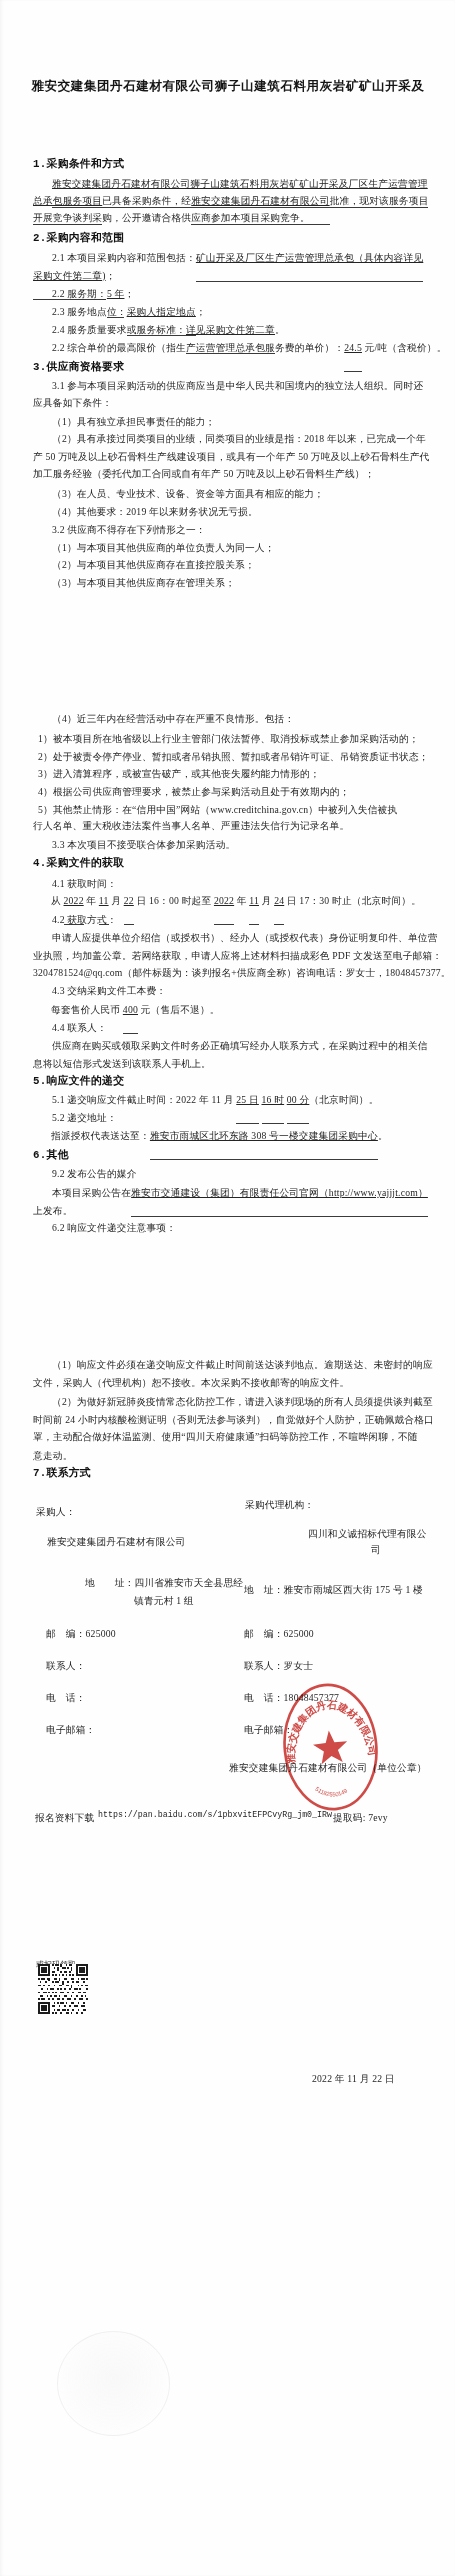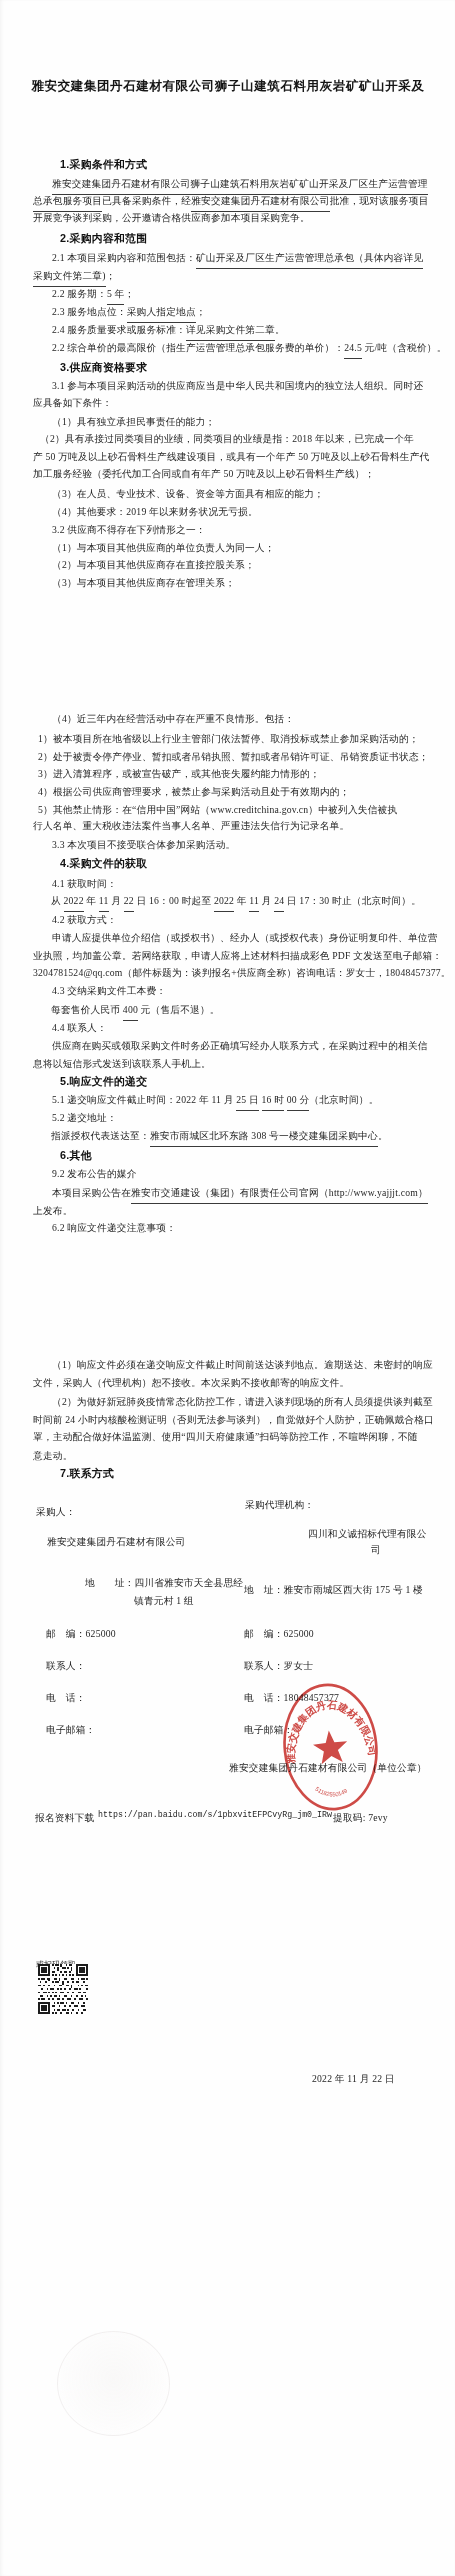--- a/index.html
+++ b/index.html
@@ -5,22 +5,22 @@
   html,body{margin:0;padding:0;background:#e8e8e8;}
   #scan{
     position:relative;width:456px;height:2576px;margin:0 auto;background:#fefefe;
     box-shadow:inset 2.8px 0 5.7px -2.8px rgba(0,0,0,.08), inset -1.7px 0 4.6px -2.3px rgba(0,0,0,.04);
     font-family:"Liberation Serif","DejaVu Serif",serif;color:#222;overflow:hidden;
   }
   .ttl{position:absolute;left:0;width:100%;text-align:center;white-space:nowrap;
        font-family:"Liberation Sans","DejaVu Sans",sans-serif;font-weight:700;
        font-size:12.5px;line-height:1;color:#161616;letter-spacing:0.6px;}
   .ln{position:absolute;white-space:nowrap;font-size:9.7px;line-height:1;letter-spacing:0.2px;color:#242424;}
-  .hd{font-family:Liberation Sans, sans-serif;font-weight:700;font-size:10.8px;color:#111;letter-spacing:0.3px;margin-left:27px;}
-  .u{border-bottom:0.7px solid #3a3a3a;padding-bottom:5px;}
+  .hd{font-family:Liberation Mono, monospace;font-weight:700;font-size:10.8px;color:#111;letter-spacing:0.3px;}
+  .u{border-bottom:0.7px solid #3a3a3a;padding-bottom:18px;text-decoration:underline;}
   .lbl{position:absolute;white-space:nowrap;font-size:9.7px;line-height:1.55;letter-spacing:0.2px;color:#242424;}
   .seal-svg{position:absolute;transform:rotate(-6deg);opacity:.88;mix-blend-mode:multiply;}
   .ghost{position:absolute;border-radius:50%;border:1.7px solid rgba(170,158,155,.14);
          background:radial-gradient(ellipse at 50% 45%, rgba(185,172,168,.07), rgba(185,172,168,.02) 60%, transparent 75%);}
   .qr-cap{position:absolute;font-size:8px;white-space:nowrap;color:#2a2a2a;}
   .qr-svg{position:absolute;}
   .dl-url{font-family:"Liberation Mono","DejaVu Sans Mono",monospace;font-size:8.3px;letter-spacing:0;}
 </style>
 </head>
 <body>
@@ -37,21 +37,21 @@
   <p class="ln" style="top:243px;left:52px"><span>2.1 本项目采购内容和范围包括：</span><span class="u">矿山开采及厂区生产运营管理总承包（具体内容详见</span></p>
   <p class="ln" style="top:261px;left:33px"><span class="u">采购文件第二章)</span><span>；</span></p>
   <p class="ln" style="top:279px;left:52px"><span>2.2 服务期：</span><span class="u">5 年</span><span>；</span></p>
   <p class="ln" style="top:297px;left:52px"><span>2.3 服务地点位：</span><span class="u">采购人指定地点</span><span>；</span></p>
   <p class="ln" style="top:315px;left:52px"><span>2.4 服务质量要求或服务标准：</span><span class="u">详见采购文件第二章</span><span>。</span></p>
   <p class="ln" style="top:333px;left:52px"><span>2.2 综合单价的最高限价（指生产运营管理总承包服务费的单价）：</span><span class="u">24.5</span><span> 元/吨（含税价）。</span></p>
   <p class="ln hd" style="top:351px;left:33px"><span>3.供应商资格要求</span></p>
   <p class="ln" style="top:371px;left:52px"><span>3.1 参与本项目采购活动的供应商应当是中华人民共和国境内的独立法人组织。同时还</span></p>
   <p class="ln" style="top:388px;left:33px"><span>应具备如下条件：</span></p>
   <p class="ln" style="top:407px;left:52px"><span>（1）具有独立承担民事责任的能力；</span></p>
-  <p class="ln" style="top:424px;left:40px"><span>（2）具有承接过同类项目的业绩，同类项目的业绩是指：2018 年以来，已完成一个年</span></p>
+  <p class="ln" style="top:424px;left:52px"><span>（2）具有承接过同类项目的业绩，同类项目的业绩是指：2018 年以来，已完成一个年</span></p>
   <p class="ln" style="top:442px;left:33px"><span>产 50 万吨及以上砂石骨料生产线建设项目，或具有一个年产 50 万吨及以上砂石骨料生产代</span></p>
   <p class="ln" style="top:459px;left:33px"><span>加工服务经验（委托代加工合同或自有年产 50 万吨及以上砂石骨料生产线）；</span></p>
   <p class="ln" style="top:479px;left:52px"><span>（3）在人员、专业技术、设备、资金等方面具有相应的能力；</span></p>
   <p class="ln" style="top:497px;left:52px"><span>（4）其他要求：2019 年以来财务状况无亏损。</span></p>
   <p class="ln" style="top:515px;left:52px"><span>3.2 供应商不得存在下列情形之一：</span></p>
   <p class="ln" style="top:533px;left:52px"><span>（1）与本项目其他供应商的单位负责人为同一人；</span></p>
   <p class="ln" style="top:550px;left:52px"><span>（2）与本项目其他供应商存在直接控股关系；</span></p>
   <p class="ln" style="top:568px;left:52px"><span>（3）与本项目其他供应商存在管理关系；</span></p>
 
   <p class="ln" style="top:704px;left:52px"><span>（4）近三年内在经营活动中存在严重不良情形。包括：</span></p>

